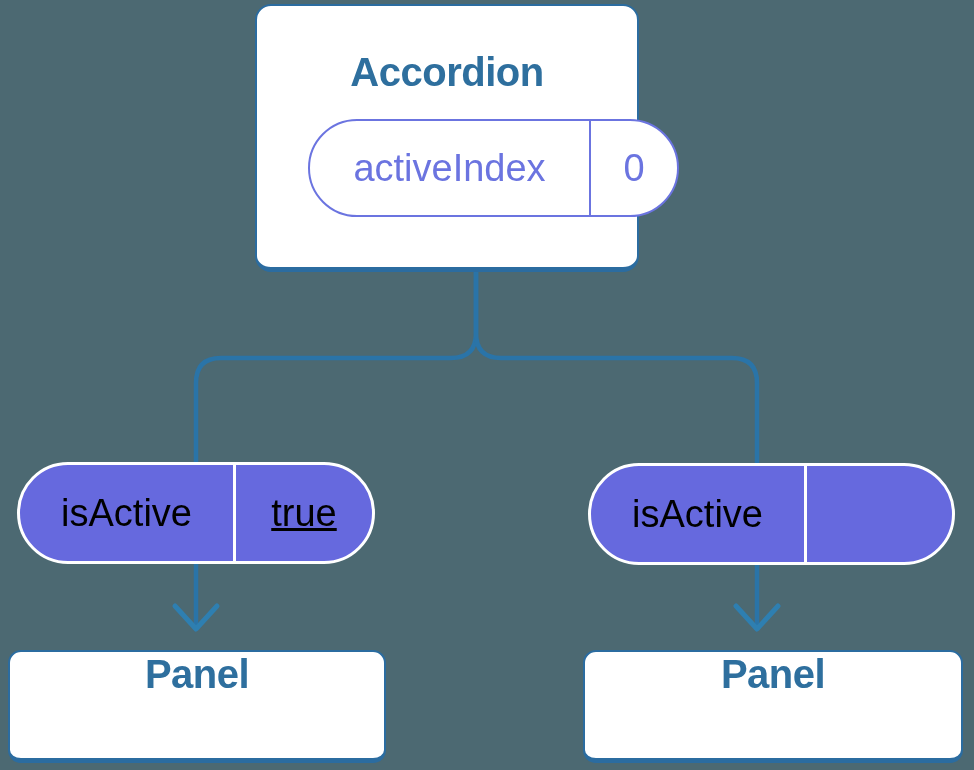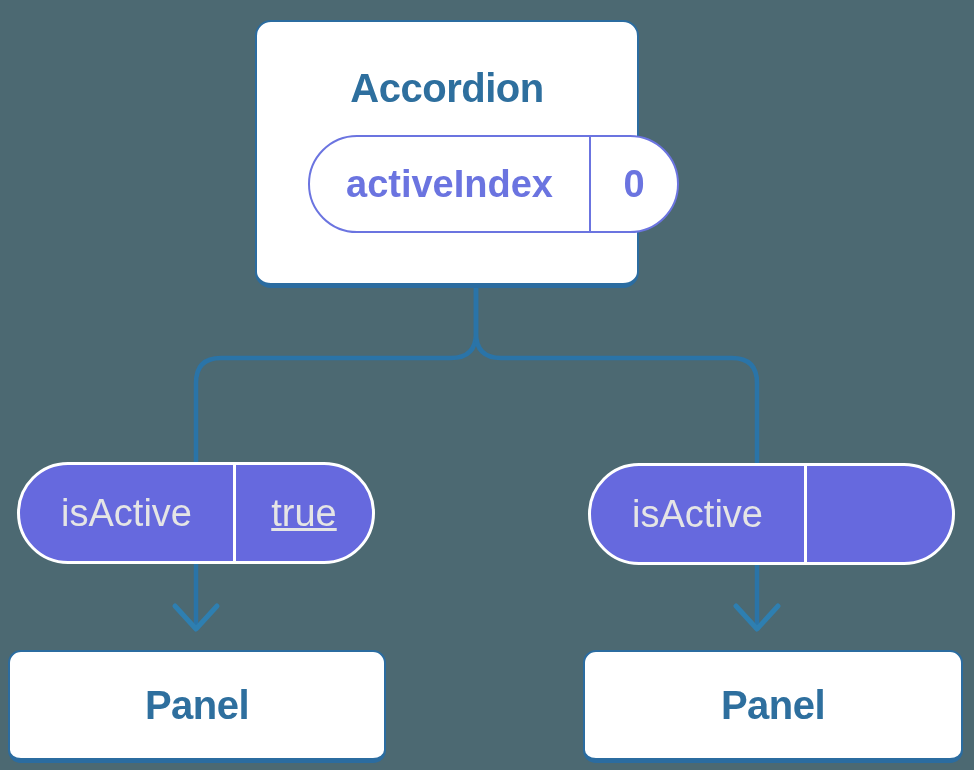--- a/index.html
+++ b/index.html
@@ -28,21 +28,20 @@
   
   .card {
     left: 255px;
     top: 4px;
     width: 384px;
     height: 268px;
     background: #ffffff;
     border: 2px solid #2b6ca0;
     border-bottom-width: 5px;
     border-radius: 16px;
-    margin-top: 16px;
   }
   .card-title {
     position: absolute;
     left: 0;
     top: 44px;
     width: 100%;
     text-align: center;
     font-size: 40px;
     font-weight: 600;
     letter-spacing: -0.5px;
@@ -55,21 +54,21 @@
     top: 113px;
     width: 371px;
     height: 98px;
     border: 2.5px solid #6b74e0;
     border-radius: 49px;
     display: flex;
     align-items: stretch;
     background: #ffffff;
     color: #6b74e0;
     font-size: 38px;
-    font-weight: 700;
+    font-weight: 400;
     box-sizing: border-box;
   }
   .state-pill .cell-name {
     flex: 0 0 279px;
     display: flex;
     align-items: center;
     justify-content: center;
     border-right: 2.5px solid #6b74e0;
   }
   .state-pill .cell-value {
@@ -79,21 +78,21 @@
     justify-content: center;
   }
   
   .prop-pill {
     height: 102px;
     background: #6669de;
     border: 3px solid #ffffff;
     border-radius: 51px;
     display: flex;
     align-items: stretch;
-    color: #e5e5e5;
+    color: #000000;
     font-size: 38px;
     font-weight: 500;
   }
   .prop-pill .cell-name {
     flex: 0 0 213px;
     display: flex;
     align-items: center;
     justify-content: center;
     border-right: 3px solid #ffffff;
   }
@@ -108,21 +107,20 @@
   .prop-pill.right { left: 588px; top: 463px; width: 367px; }
   
   .panel {
     width: 378px;
     height: 113px;
     background: #ffffff;
     border: 2px solid #2b6ca0;
     border-bottom-width: 5px;
     border-radius: 13px;
     display: flex;
-    align-items: center;
     justify-content: center;
     font-size: 40px;
     font-weight: 600;
     letter-spacing: -0.5px;
     color: #2e6f9e;
   }
   .panel.left  { left: 8px;   top: 650px; }
   .panel.right { left: 583px; top: 650px; width: 380px; }
 </style>
 </head>

